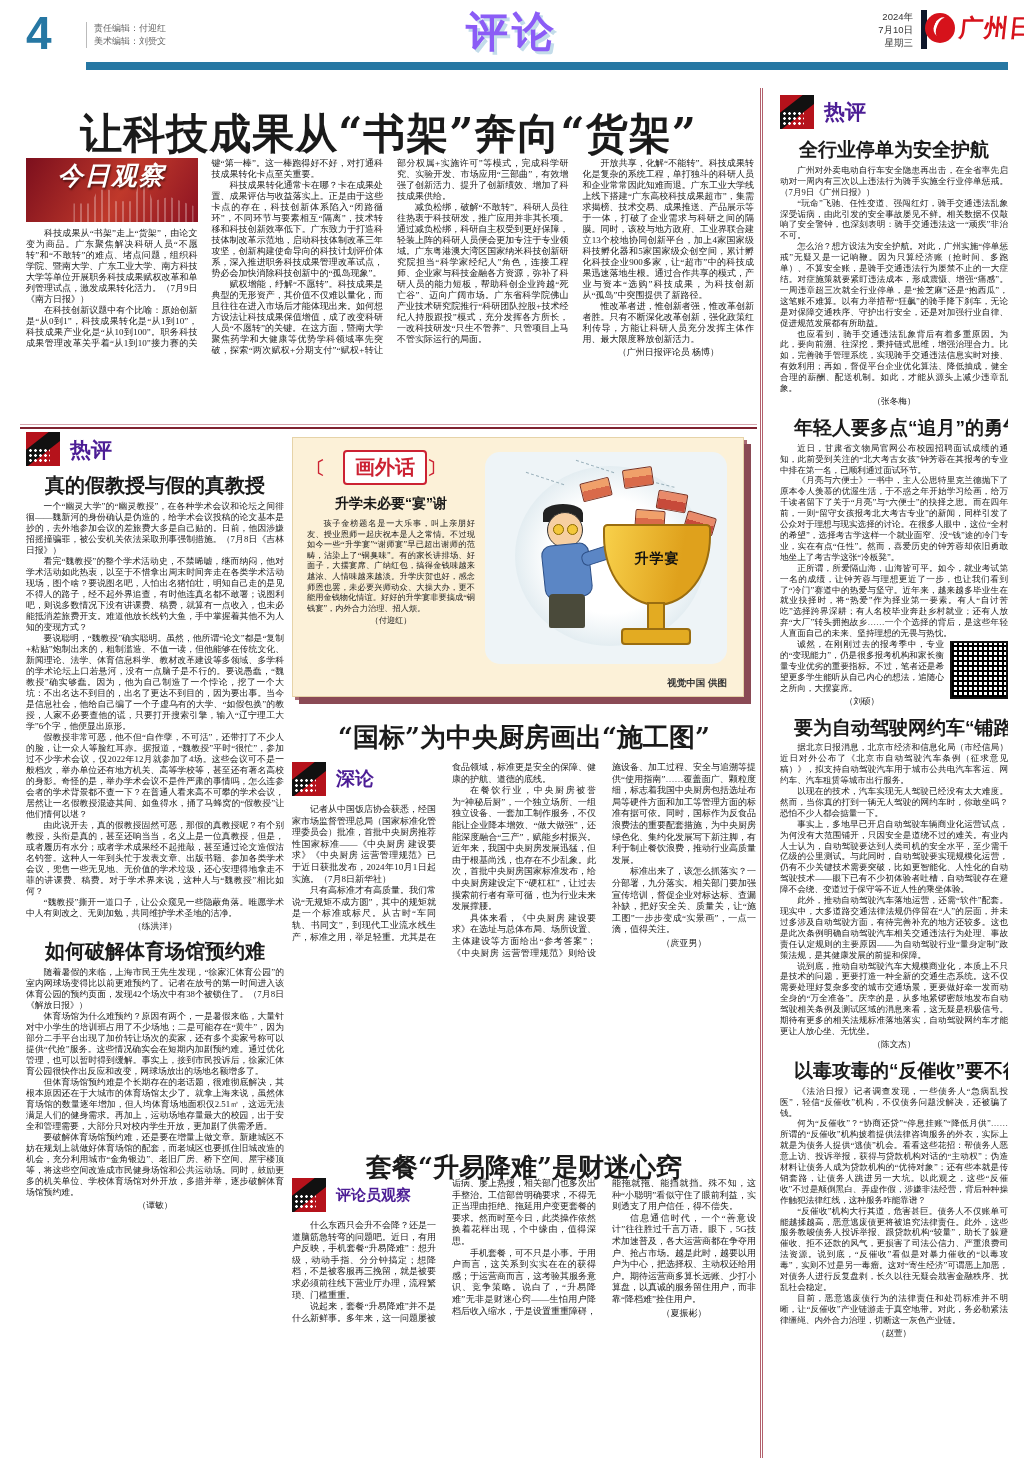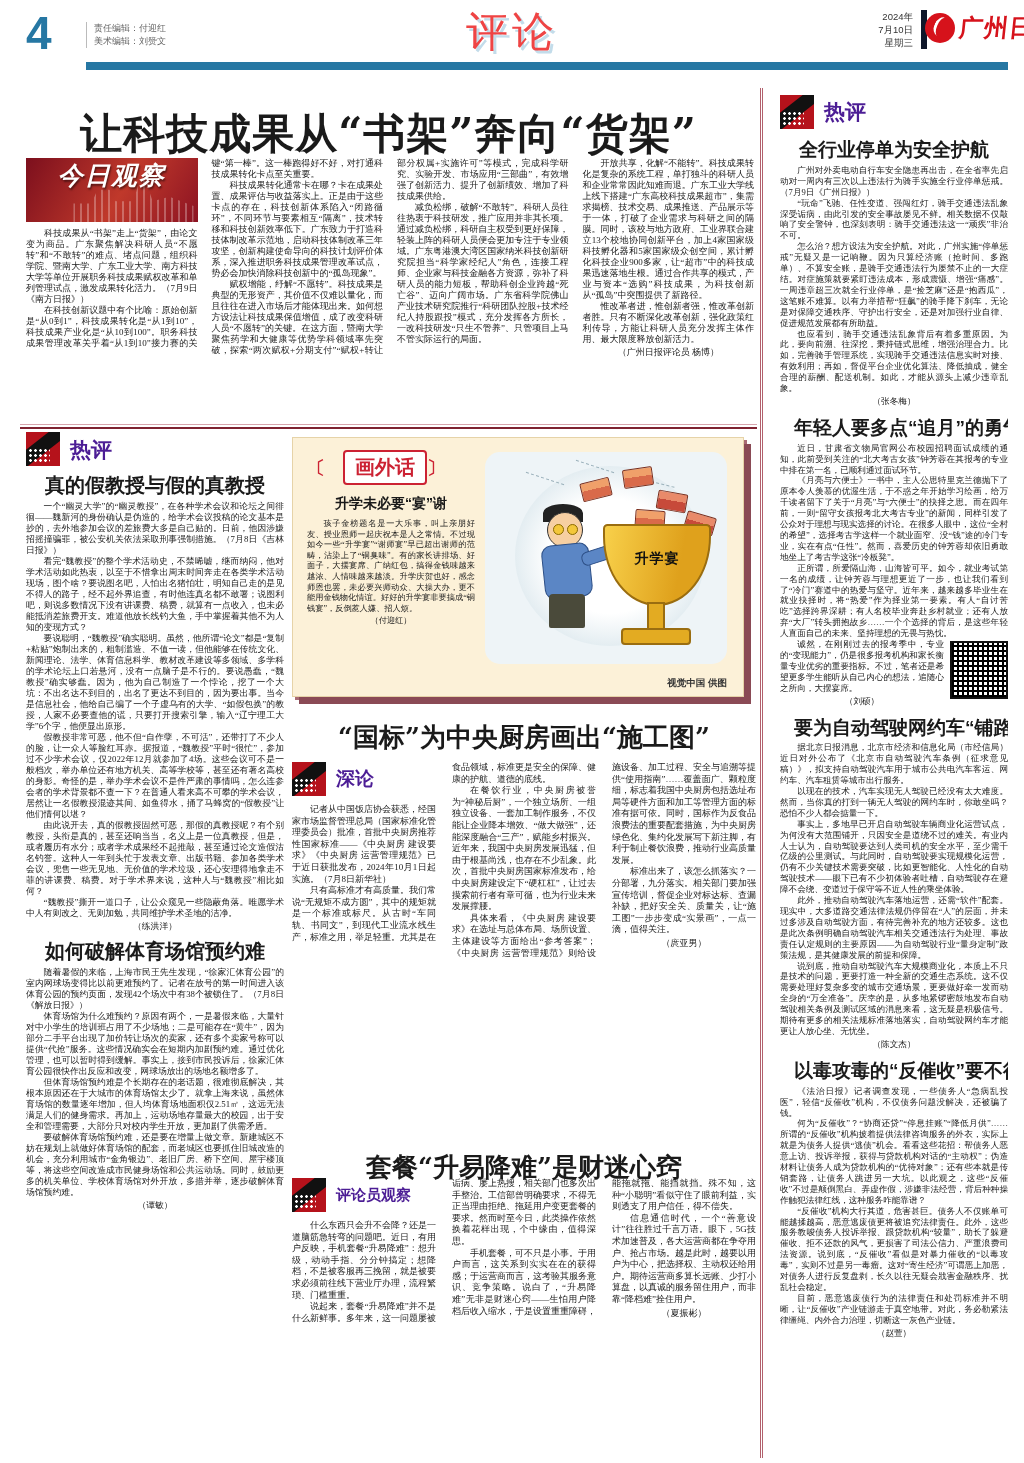--- a/index.html
+++ b/index.html
@@ -4,21 +4,21 @@
 <style>
   html,body{margin:0;padding:0;background:#ffffff;}
   #page{position:relative;width:1024px;height:1463px;background:#fff;overflow:hidden;
         font-family:"Liberation Serif","DejaVu Serif",serif;color:#1a1a1a;}
   
   #pagenum{position:absolute;left:26px;top:6px;font-size:46px;font-weight:bold;
            color:#2677a3;font-family:"Liberation Sans",sans-serif;}
   #editors{position:absolute;left:86px;top:22px;font-size:9px;color:#666;line-height:13px;
            border-left:1px solid #bbb;padding-left:7px;font-family:"Liberation Sans",sans-serif;}
   #masthead-center{position:absolute;left:362px;top:4px;width:300px;text-align:center;}
-  #masthead-center .big{font-size:42px;font-weight:normal;color:#ef4444;letter-spacing:4px;
+  #masthead-center .big{font-size:42px;font-weight:bold;color:#8b5cf6;letter-spacing:4px;
         font-family:"DejaVu Serif",serif;text-shadow:3px 3px 0 #c3dcea;}
   .daily-row{display:flex;align-items:center;gap:8px;margin-top:2px;}
   .daily-row .ln{flex:1;height:1px;background:#999;}
   .daily-row .tx{font-size:8px;color:#888;letter-spacing:3px;font-family:"Liberation Sans",sans-serif;}
   #dateblock{position:absolute;left:843px;top:10px;width:70px;text-align:right;font-size:9.5px;
              line-height:13px;color:#333;font-family:"Liberation Sans",sans-serif;
              border-right:6px solid #0f172a;padding-right:8px;}
   #logo{position:absolute;left:925px;top:12px;display:flex;align-items:center;gap:4px;}
   .logo-circle{width:30px;height:30px;border-radius:50%;background:#d6121b;position:relative;flex:0 0 auto;}
   .logo-circle::after{content:'';position:absolute;left:9px;top:4px;width:12px;height:20px;
@@ -225,21 +225,21 @@
     <p class="byline">（谭敏）</p>
   </div>
 
   <div id="cartoon">
     <div id="cartoon-left">
       <div>
         <span class="stamp-brackets">〔</span><span class="stamp">画外话</span><span class="stamp-brackets">〕</span>
       </div>
       <div id="cartoon-title">升学未必要“宴”谢</div>
       <div id="cartoon-body">
-        <p class="body-p">孩子金榜题名是一大乐事，叫上亲朋好友、授业恩师一起庆祝本是人之常情。不过现如今一些“升学宴”“谢师宴”早已超出谢师的范畴，沾染上了“铜臭味”。有的家长讲排场、好面子，大摆宴席、广纳红包，搞得金钱味越来越浓、人情味越来越淡。升学庆贺也好，感念师恩也罢，未必要兴师动众、大操大办，更不能用金钱物化情谊。好好的升学宴非要搞成“铜钱宴”，反倒惹人嫌、招人烦。</p>
+        <p class="body-p">孩子金榜题名是一大乐事，叫上亲朋好友、授业恩师一起庆祝本是人之常情。不过现如今一些“升学宴”“谢师宴”早已超出谢师的范畴，沾染上了“铜臭味”。有的家长讲排场、好面子，大摆宴席、广纳红包，搞得金钱味越来越浓、人情味越来越淡。升学庆贺也好，感念师恩也罢，未必要兴师动众、大操大办，更不能用金钱物化情谊。好好的升学宴非要搞成“铜钱宴”，内外合力治理、招人烦。</p>
         <p class="byline">（付迎红）</p>
       </div>
     </div>
     <div id="cartoon-art">
       <div class="halo"></div>
       <div class="motion" style="left:40px;top:26px;transform:rotate(18deg);"></div>
       <div class="motion" style="left:90px;top:14px;transform:rotate(18deg);"></div>
       <div class="motion" style="left:150px;top:30px;transform:rotate(14deg);"></div>
       <div class="envelope" style="left:96px;top:28px;transform:rotate(-14deg);"></div>
       <div class="envelope" style="left:138px;top:16px;transform:rotate(-8deg);"></div>

